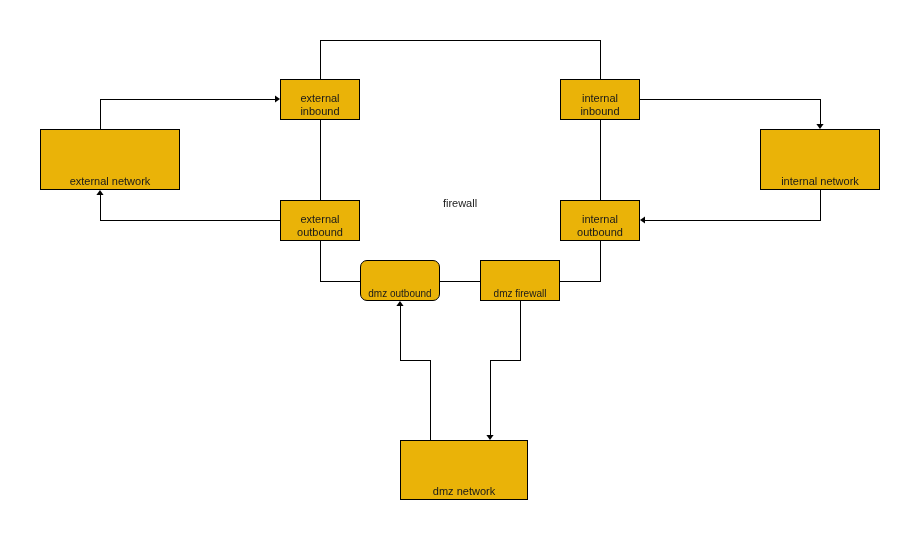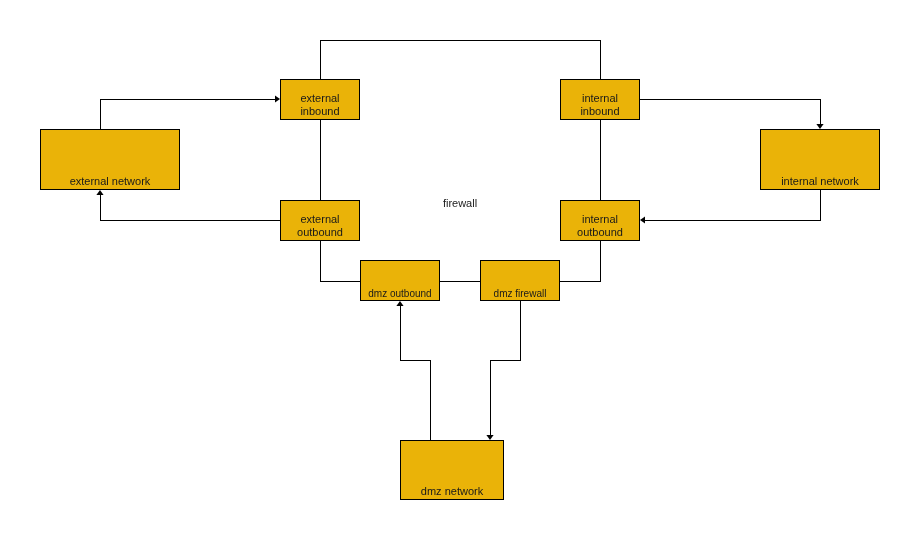--- a/index.html
+++ b/index.html
@@ -87,22 +87,22 @@
       <span class="node-label">internal
 inbound</span>
     </div>
     <div class="node" style="left: 560px; top: 200px; width: 80px; height: 41px; font-size: 11px;">
       <span class="node-label">internal
 outbound</span>
     </div>
     <div class="node" style="left: 760px; top: 129px; width: 120px; height: 61px; font-size: 11px;">
       <span class="node-label">internal network</span>
     </div>
-    <div class="node" style="left: 360px; top: 260px; width: 80px; height: 41px; font-size: 10px;">
+    <div class="node" style="left: 360px; top: 260px; width: 80px; height: 41px; font-size: 10px; border-radius: 7px;">
       <span class="node-label">dmz outbound</span>
     </div>
     <div class="node" style="left: 480px; top: 260px; width: 80px; height: 41px; font-size: 10px;">
       <span class="node-label">dmz firewall</span>
     </div>
-    <div class="node" style="left: 400px; top: 440px; width: 104px; height: 60px; font-size: 11px;">
+    <div class="node" style="left: 400px; top: 440px; width: 128px; height: 60px; font-size: 11px;">
       <span class="node-label">dmz network</span>
     </div>
   </div>
 
 </body></html>

